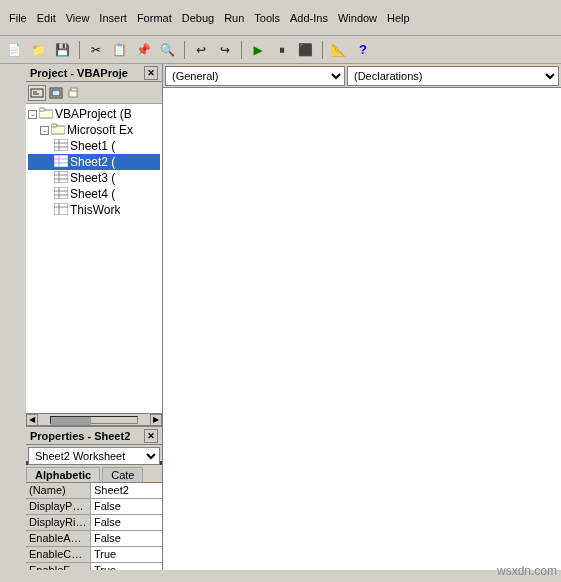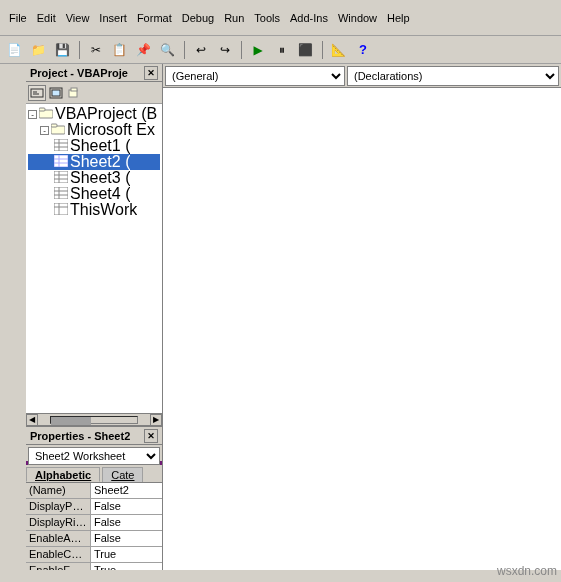--- a/index.html
+++ b/index.html
@@ -137,21 +137,21 @@
       background: white;
       flex-shrink: 0;
       margin-right: 2px;
       color: black;
     }
     .tree-icon {
       margin-right: 2px;
       font-size: 11px;
       flex-shrink: 0;
     }
-    .tree-label { font-size: 16px; overflow: hidden; text-overflow: ellipsis; }
+    .tree-label { font-size: 12px; overflow: hidden; text-overflow: ellipsis; }
 
     
     .tree-hscroll {
       height: 12px;
       background: #d4d0c8;
       border-top: 1px solid #808080;
       display: flex;
       align-items: center;
     }
 
@@ -198,21 +198,20 @@
     }
     .prop-tab {
       padding: 1px 8px;
       font-size: 11px;
       cursor: pointer;
       border: 1px solid #a0a0a0;
       border-bottom: none;
       background: #c8c8c8;
       margin-right: 2px;
       margin-top: 2px;
-      text-decoration: underline;
     }
     .prop-tab.active {
       background: #d4d0c8;
       border-bottom: 1px solid #d4d0c8;
       font-weight: bold;
     }
     .prop-grid {
       flex: 1;
       overflow: auto;
       background: #d4d0c8;

